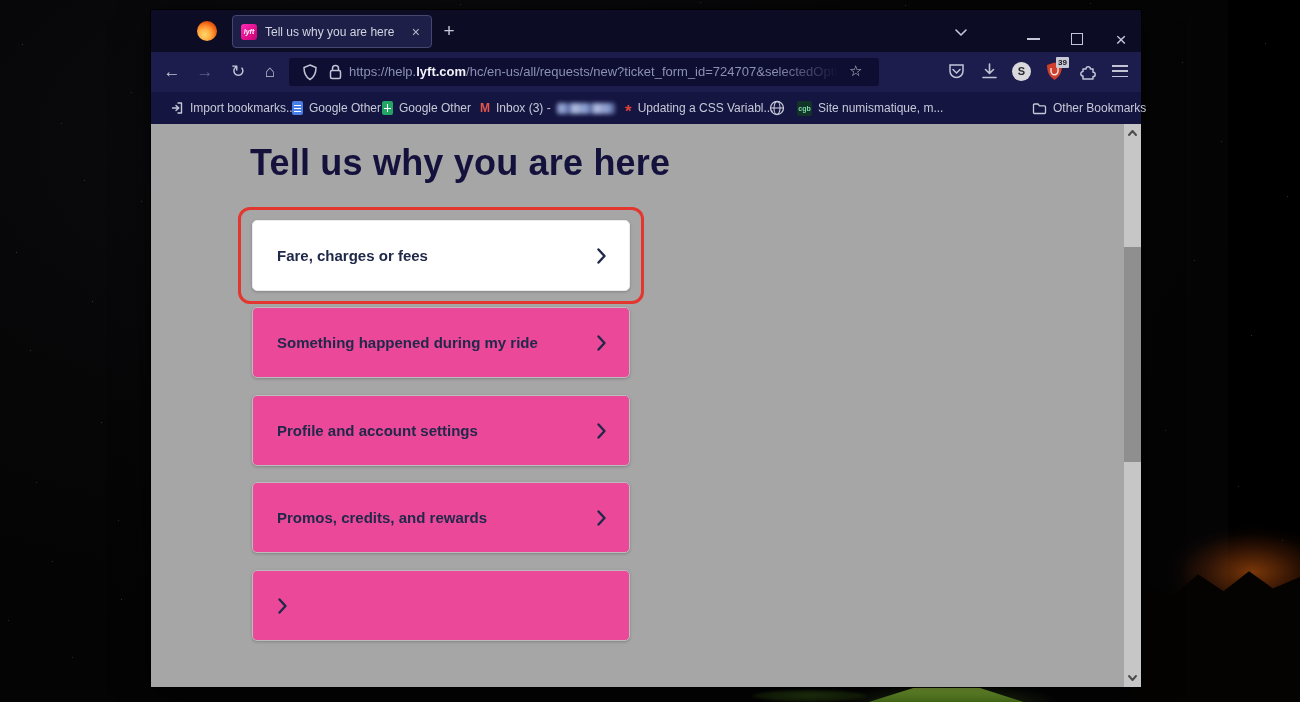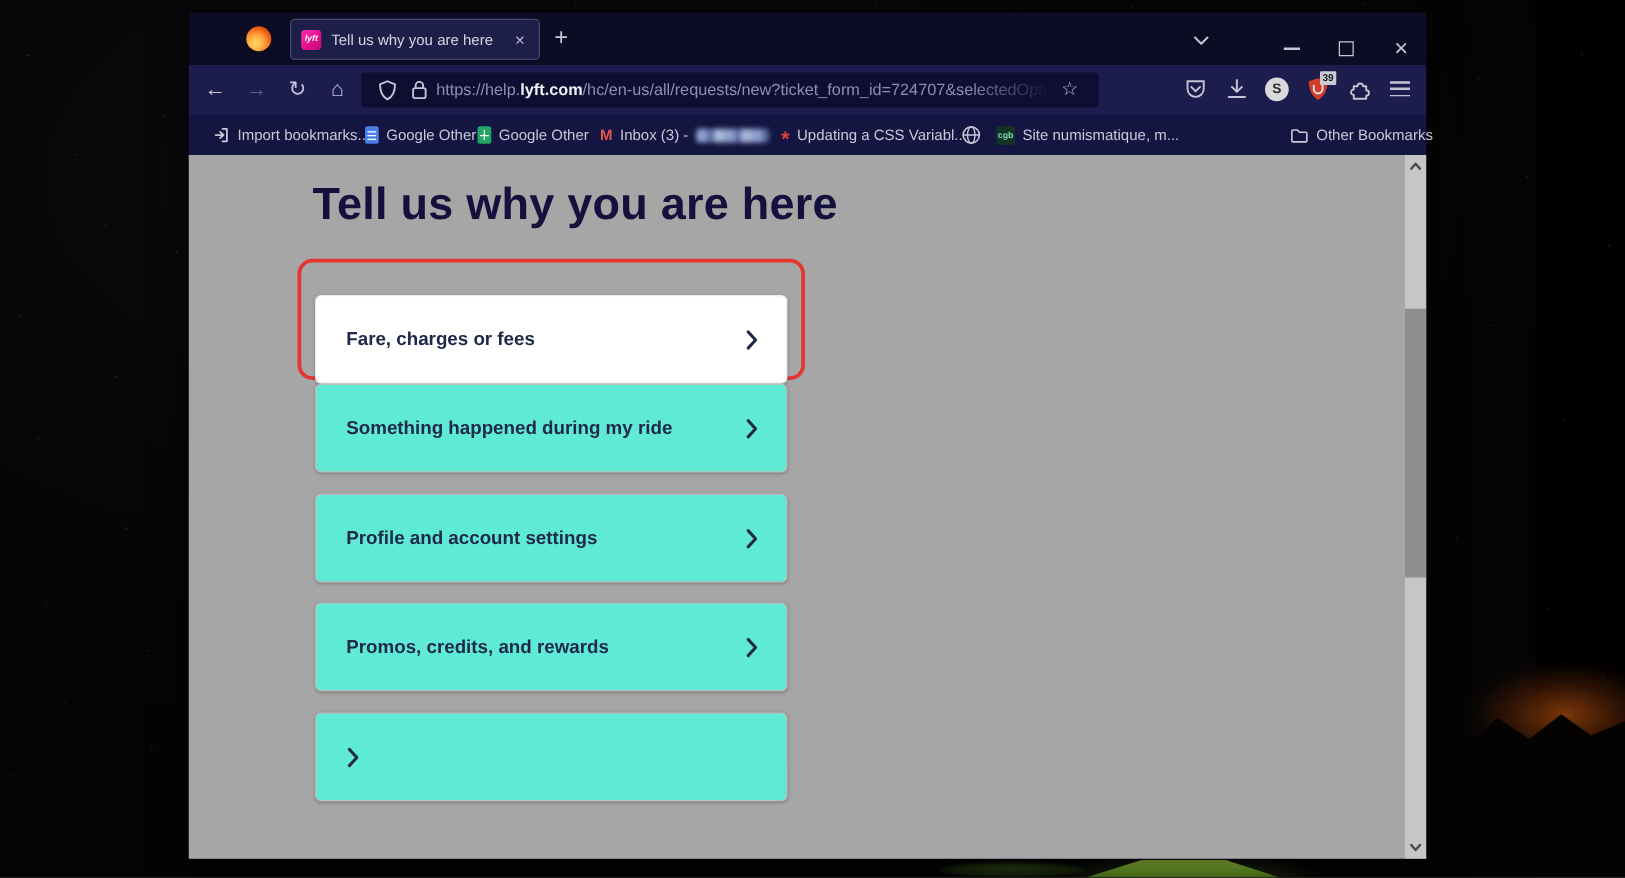--- a/index.html
+++ b/index.html
@@ -85,24 +85,24 @@
   .blur-redact { width:58px; height:11px; border-radius:2px; filter:blur(2px);
       background: repeating-linear-gradient(90deg,#8fa0cf 0 9px, #5d6ea3 9px 14px, #aab6db 14px 22px); }
   .asterisk-ic { color:#e04138; font-size:17px; font-weight:bold; line-height:10px; position:relative; top:4px; }
   .cgb-ic { width:15px; height:15px; border-radius:2px; background:#123328; color:#7fd9a8;
       font-size:7px; font-weight:bold; text-align:center; line-height:15px; }
 
   
   #content { left:0; top:114px; width:990px; height:563px; background:#a6a6a6; overflow:hidden; }
   #page-heading { left:99px; top:18px; font-size:36px; font-weight:bold; color:#14123c; letter-spacing:.2px; }
   #red-box { left:87px; top:83px; width:406px; height:97px; border:3px solid #e3362e; border-radius:12px; }
-  .card { position:absolute; left:101px; width:378px; height:71px; background:#5eead4;
+  .card { position:absolute; left:101px; width:378px; height:71px; background:#ec4899;
       border:1px solid #bcbcbc; border-radius:5px; box-shadow:0 1px 3px rgba(0,0,0,.22);
       display:flex; align-items:center; padding:0 22px 0 24px; }
-  .card.hl { background:#ffffff; border-color:#ececec;margin-top:16px; }
+  .card.hl { background:#ffffff; border-color:#ececec; }
   .card .lbl { flex:1; font-size:15px; font-weight:bold; color:#20294a; }
   .card svg { flex:0 0 11px; }
   .card-chev { fill:none; stroke:#20294a; stroke-width:2.4; stroke-linecap:round; stroke-linejoin:round; }
 
   
   #scrollbar { left:973px; top:0; width:17px; height:563px; background:#c6c6c6; }
   #sb-thumb { position:absolute; left:0; top:123px; width:17px; height:215px; background:#8f8f8f; }
   .sb-arrow { position:absolute; left:3px; width:11px; height:8px; }
   .sb-chev { fill:none; stroke:#4d4d4d; stroke-width:2; stroke-linecap:round; stroke-linejoin:round; }
 </style>

